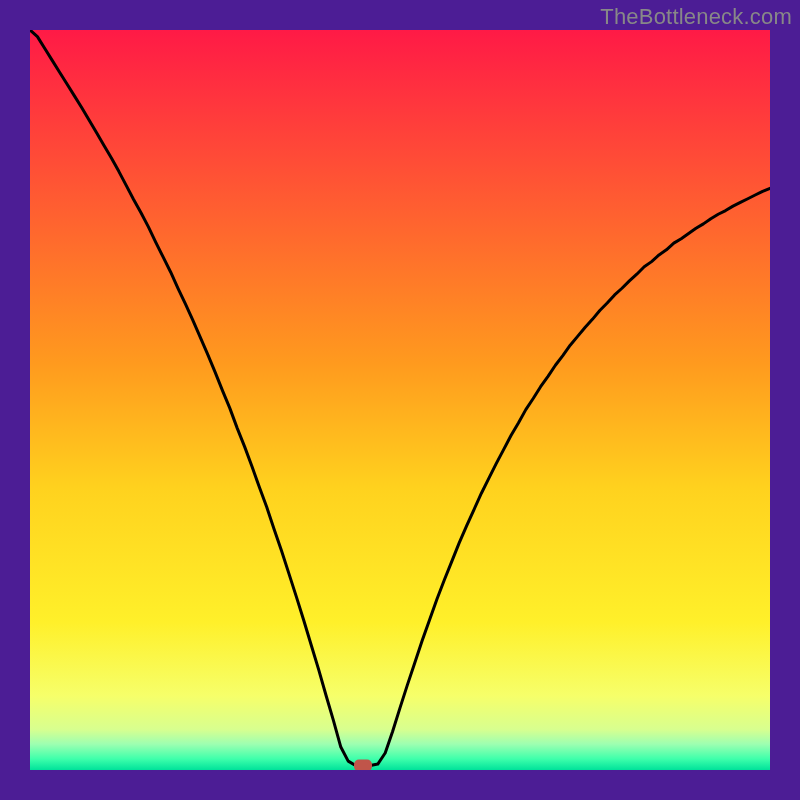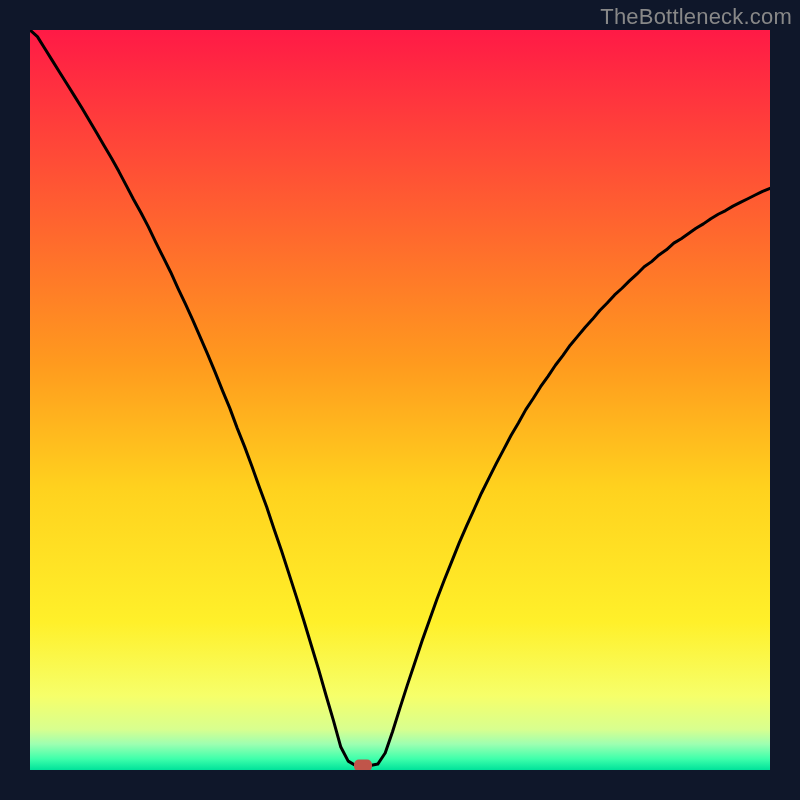--- a/index.html
+++ b/index.html
@@ -8,21 +8,21 @@
     background: #000;
     width: 800px;
     height: 800px;
     overflow: hidden;
     font-family: Arial, Helvetica, sans-serif;
   }
   .outer {
     position: relative;
     width: 800px;
     height: 800px;
-    background: #0f172a;
+    background: #4c1d95;
   }
   .plot {
     position: absolute;
     left: 30px;
     top: 30px;
     width: 740px;
     height: 740px;
   }
   .watermark {
     position: absolute;

